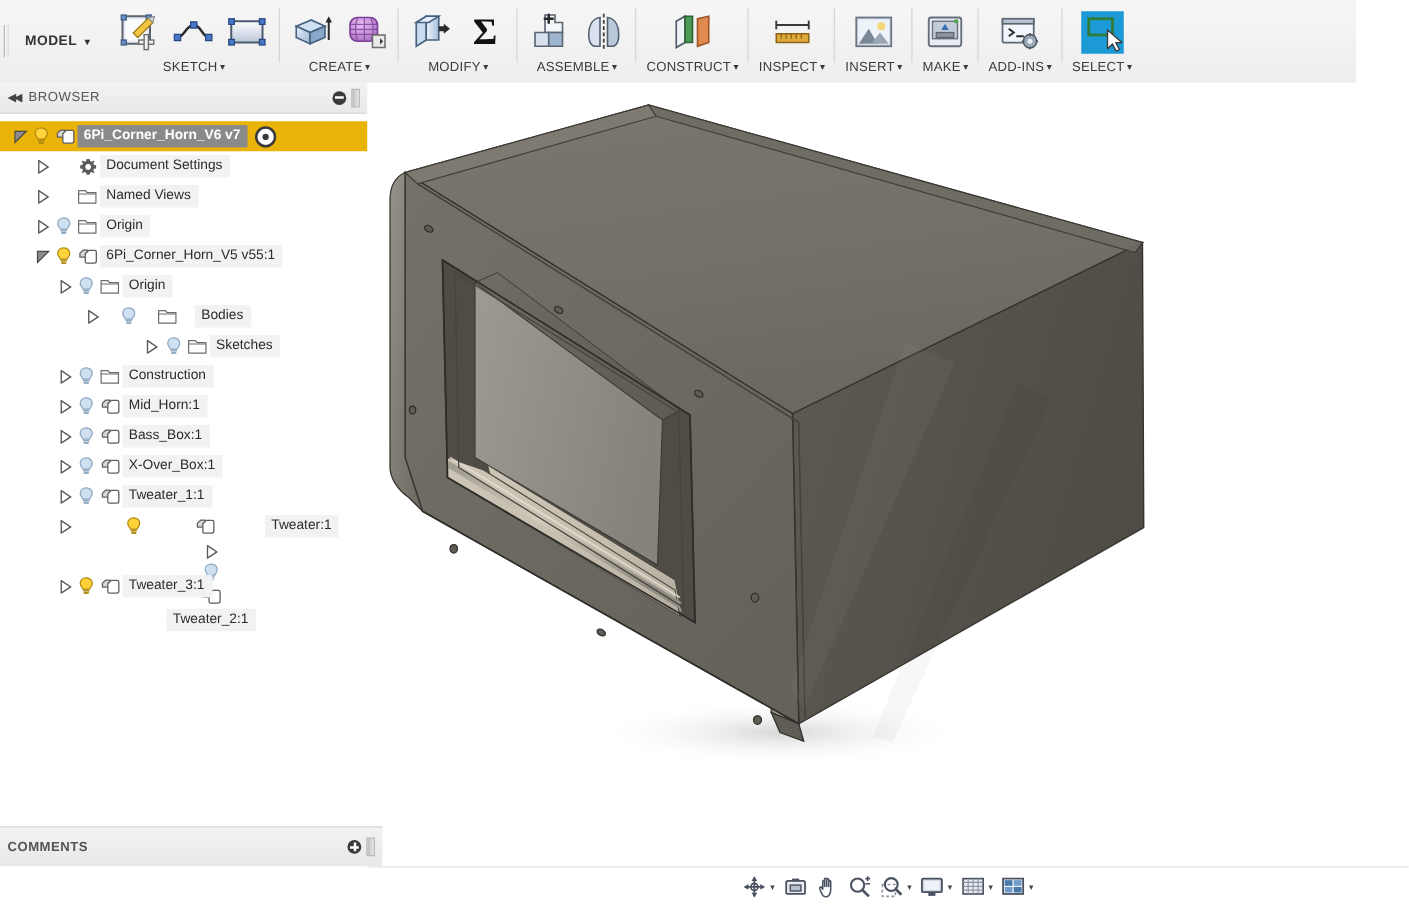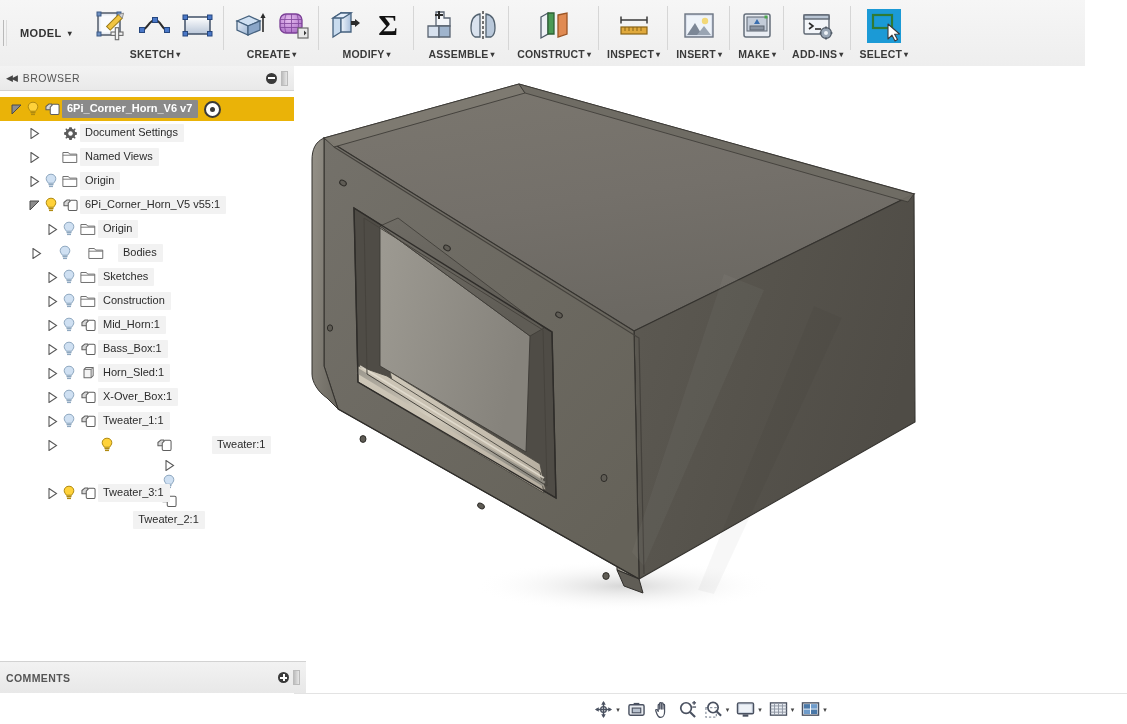--- a/index.html
+++ b/index.html
@@ -23,21 +23,21 @@
   .tb-group{
     position:relative;height:66px;display:flex;flex-direction:column;
     align-items:center;justify-content:flex-start;padding:0 8px;
   }
   .tb-group.sep::after{
     content:"";position:absolute;right:0;top:6px;width:1px;height:44px;background:#d6d6d6;
   }
   .tb-icons{display:flex;align-items:center;gap:7px;height:47px;padding-top:2px;}
   .tb-label{
     font-size:10.5px;color:#3a3a3a;letter-spacing:.2px;white-space:nowrap;
-    line-height:11px;font-weight:bold;
+    line-height:11px;font-weight:normal;
   }
   .tb-label .caret{font-size:8px;margin-left:2px;position:relative;top:-1px;}
   .modelbtn{
     display:flex;align-items:center;height:66px;padding:0 14px 0 10px;
     font-size:11px;font-weight:bold;color:#333;letter-spacing:.4px;
   }
   .modelbtn .caret{margin-left:6px;font-size:8px;}
   .ico{width:36px;height:36px;position:relative;display:block;}
   .ico svg{display:block;width:36px;height:36px;}
 
@@ -499,42 +499,42 @@
             </svg>
           </span>
           <span class="ni">
             <svg width="16" height="13" viewBox="0 0 18 14">
               <path d="M1 3.2 L1 12.6 L16.6 12.6 L16.6 3.2 L8.6 3.2 L7.2 1.4 L1 1.4 Z" fill="#ffffff" stroke="#6d6d6d" stroke-width="1.1" stroke-linejoin="round"></path>
               <line x1="1" y1="4.4" x2="16.6" y2="4.4" stroke="#6d6d6d" stroke-width="1"></line>
             </svg>
           </span>
           <span class="nlabel">Origin</span>
         </div>
-        <div class="node" style="padding-left: 28px; gap: 12px;">
+        <div class="node" style="padding-left: 66px; gap: 12px;">
           <span class="tw">
             <svg width="11" height="11" viewBox="0 0 11 11">
               <polygon points="2,0.5 9.5,5.5 2,10.5" fill="#ffffff" stroke="#5a5a5a" stroke-width="1.1"></polygon>
             </svg>
           </span>
           <span class="bulb">
             <svg width="14" height="16" viewBox="0 0 14 16">
               <path d="M7 1.2 C4 1.2 2.2 3.3 2.2 5.7 C2.2 7.6 3.6 8.7 4.3 10.2 L9.7 10.2 C10.4 8.7 11.8 7.6 11.8 5.7 C11.8 3.3 10 1.2 7 1.2 Z" fill="#cfe0f2" stroke="#8fa8c0" stroke-width="1"></path>
               <rect x="4.5" y="10.7" width="5" height="1.5" fill="#8fa8c0"></rect>
               <rect x="5" y="12.6" width="4" height="1.5" fill="#8fa8c0"></rect>
             </svg>
           </span>
           <span class="ni">
             <svg width="16" height="13" viewBox="0 0 18 14">
               <path d="M1 3.2 L1 12.6 L16.6 12.6 L16.6 3.2 L8.6 3.2 L7.2 1.4 L1 1.4 Z" fill="#ffffff" stroke="#6d6d6d" stroke-width="1.1" stroke-linejoin="round"></path>
               <line x1="1" y1="4.4" x2="16.6" y2="4.4" stroke="#6d6d6d" stroke-width="1"></line>
             </svg>
           </span>
           <span class="nlabel">Bodies</span>
         </div>
-        <div class="node" style="padding-left: 44px;">
+        <div class="node" style="padding-left: 44px; justify-content: center;">
           <span class="tw">
             <svg width="11" height="11" viewBox="0 0 11 11">
               <polygon points="2,0.5 9.5,5.5 2,10.5" fill="#ffffff" stroke="#5a5a5a" stroke-width="1.1"></polygon>
             </svg>
           </span>
           <span class="bulb">
             <svg width="14" height="16" viewBox="0 0 14 16">
               <path d="M7 1.2 C4 1.2 2.2 3.3 2.2 5.7 C2.2 7.6 3.6 8.7 4.3 10.2 L9.7 10.2 C10.4 8.7 11.8 7.6 11.8 5.7 C11.8 3.3 10 1.2 7 1.2 Z" fill="#cfe0f2" stroke="#8fa8c0" stroke-width="1"></path>
               <rect x="4.5" y="10.7" width="5" height="1.5" fill="#8fa8c0"></rect>
               <rect x="5" y="12.6" width="4" height="1.5" fill="#8fa8c0"></rect>
@@ -603,42 +603,20 @@
               <rect x="5" y="12.6" width="4" height="1.5" fill="#8fa8c0"></rect>
             </svg>
           </span>
           <span class="ni">
             <svg width="17" height="15" viewBox="0 0 18 16">
               <path d="M2 4.8 L5 2.2 L8.4 2.2 L8.4 8.2 L2 8.2 Z" fill="#d8d8d8" stroke="#5e5e5e" stroke-width="1.1" stroke-linejoin="round"></path>
               <path d="M6.6 5.4 L9.6 2.4 L14.6 2.4 C15.6 2.4 16 3 16 3.8 L16 11.6 C16 12.6 15.4 13.4 14.4 13.4 L8 13.4 C7.2 13.4 6.6 12.8 6.6 12 Z" fill="#ffffff" stroke="#5e5e5e" stroke-width="1.1" stroke-linejoin="round"></path>
             </svg>
           </span>
           <span class="nlabel">Bass_Box:1</span>
-        </div>
-        <div class="node" style="padding-left: 44px;">
-          <span class="tw">
-            <svg width="11" height="11" viewBox="0 0 11 11">
-              <polygon points="2,0.5 9.5,5.5 2,10.5" fill="#ffffff" stroke="#5a5a5a" stroke-width="1.1"></polygon>
-            </svg>
-          </span>
-          <span class="bulb">
-            <svg width="14" height="16" viewBox="0 0 14 16">
-              <path d="M7 1.2 C4 1.2 2.2 3.3 2.2 5.7 C2.2 7.6 3.6 8.7 4.3 10.2 L9.7 10.2 C10.4 8.7 11.8 7.6 11.8 5.7 C11.8 3.3 10 1.2 7 1.2 Z" fill="#cfe0f2" stroke="#8fa8c0" stroke-width="1"></path>
-              <rect x="4.5" y="10.7" width="5" height="1.5" fill="#8fa8c0"></rect>
-              <rect x="5" y="12.6" width="4" height="1.5" fill="#8fa8c0"></rect>
-            </svg>
-          </span>
-          <span class="ni">
-            <svg width="15" height="14" viewBox="0 0 16 15">
-              <path d="M3.2 3.6 L5.4 1.6 L13 1.6 L13 10.4 L10.8 12.6 L3.2 12.6 Z" fill="#f4f4f4" stroke="#6a6a6a" stroke-width="1.1" stroke-linejoin="round"></path>
-              <polyline points="3.2,3.6 10.8,3.6 13,1.6" fill="none" stroke="#6a6a6a" stroke-width="1"></polyline>
-              <line x1="10.8" y1="3.6" x2="10.8" y2="12.6" stroke="#6a6a6a" stroke-width="1"></line>
-            </svg>
-          </span>
-          <span class="nlabel">Horn_Sled:1</span>
         </div>
         <div class="node" style="padding-left: 44px;">
           <span class="tw">
             <svg width="11" height="11" viewBox="0 0 11 11">
               <polygon points="2,0.5 9.5,5.5 2,10.5" fill="#ffffff" stroke="#5a5a5a" stroke-width="1.1"></polygon>
             </svg>
           </span>
           <span class="bulb">
             <svg width="14" height="16" viewBox="0 0 14 16">
               <path d="M7 1.2 C4 1.2 2.2 3.3 2.2 5.7 C2.2 7.6 3.6 8.7 4.3 10.2 L9.7 10.2 C10.4 8.7 11.8 7.6 11.8 5.7 C11.8 3.3 10 1.2 7 1.2 Z" fill="#cfe0f2" stroke="#8fa8c0" stroke-width="1"></path>

